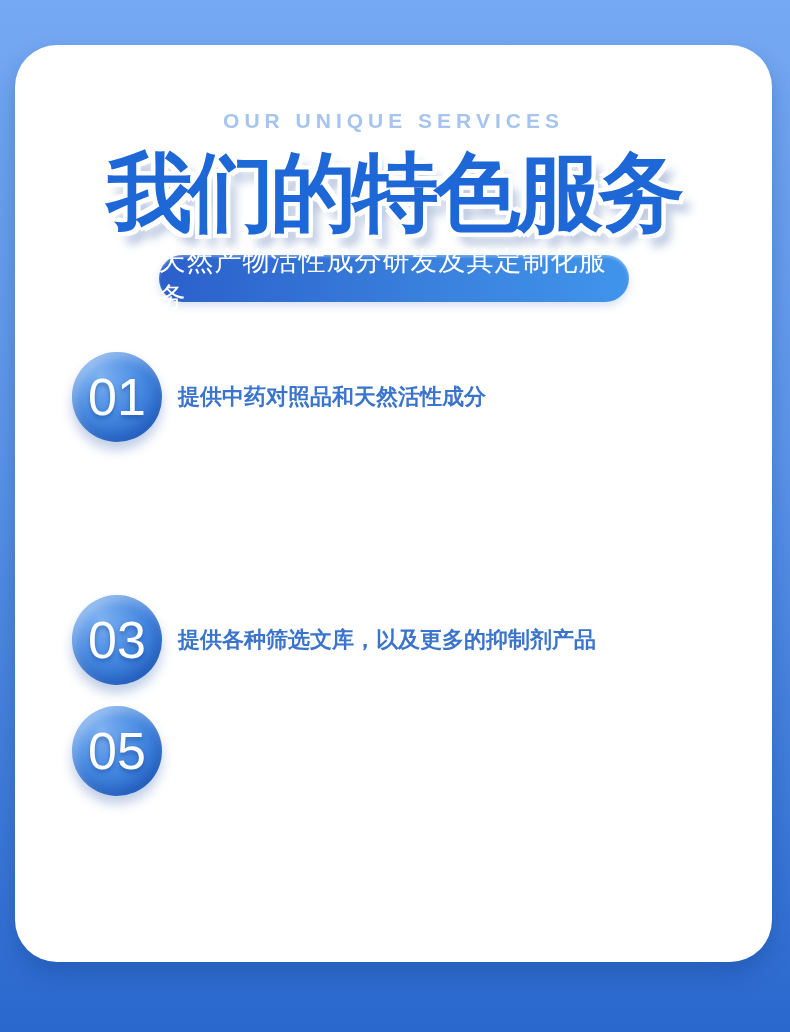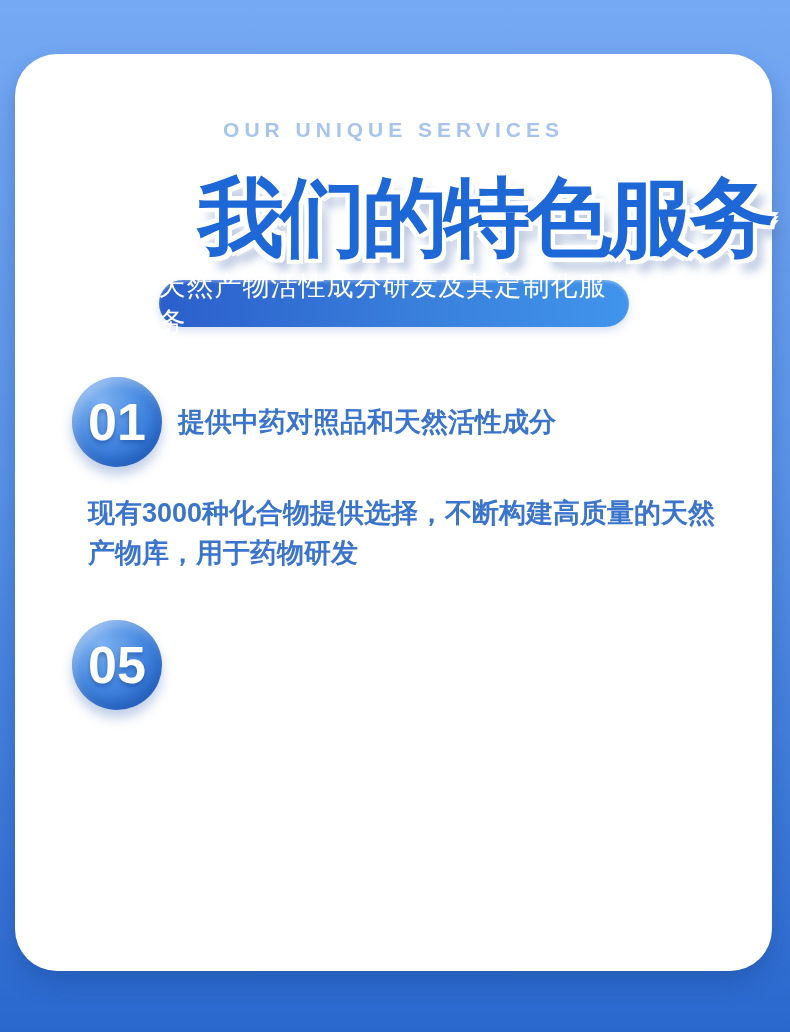--- a/index.html
+++ b/index.html
@@ -10,39 +10,39 @@
     width: 790px;
     height: 1032px;
     position: relative;
     overflow: hidden;
     font-family: "Liberation Sans", "DejaVu Sans", sans-serif;
     background: linear-gradient(180deg, #76a9f3 0%, #5b93e8 45%, #2a68ce 100%);
   }
   .card {
     position: absolute;
     left: 15px;
-    top: 54px;
+    top: 45px;
     width: 757px;
     height: 917px;
     background: #ffffff;
     border-radius: 42px;
     box-shadow: 0 12px 22px rgba(19, 62, 135, 0.32);
     box-sizing: border-box;
     padding-top: 64px;
   }
   .eyebrow {
     text-align: center;
     color: #a6c4ed;
     font-size: 21px;
     font-weight: bold;
     letter-spacing: 5px;
   }
   .title {
-    margin: 22px 0 0 0;
-    text-align: right;
+    margin: 6px 0 0 0;
+    text-align: center;
     font-size: 86px;
     line-height: 106px;
     letter-spacing: -4px;
     font-weight: 900;
     color: #1d67d6;
     text-shadow:
       -4px -4px 0 #ffffff, 0 -4px 0 #ffffff, 4px -4px 0 #ffffff,
       -4px  0   0 #ffffff, 4px  0   0 #ffffff,
       -4px  4px 0 #ffffff, 0  4px 0 #ffffff, 4px 4px 0 #ffffff,
       9px 12px 10px rgba(96, 126, 185, 0.45);
@@ -78,30 +78,30 @@
     flex: 0 0 auto;
     width: 90px;
     height: 90px;
     border-radius: 50%;
     background: radial-gradient(circle at 32% 26%, #7db1f1 0%, #4487e0 48%, #1c5cc4 100%);
     box-shadow: inset -4px -8px 12px rgba(10, 50, 130, 0.25),
                 inset 4px 6px 10px rgba(255, 255, 255, 0.35),
                 0 8px 12px rgba(30, 80, 170, 0.28);
     color: #ffffff;
     font-size: 52px;
-    font-weight: 700;
+    font-weight: 400;
     display: flex;
     align-items: center;
     justify-content: center;
     text-shadow: 0 3px 4px rgba(16, 60, 140, 0.45);
   }
   .item-text {
     margin-left: 16px;
     color: #3a74cc;
-    font-size: 27px;
+    font-size: 22px;
     font-weight: bold;
     line-height: 40px;
     white-space: pre-line;
   }
 </style>
 </head>
 <body>
 
 <div class="card">
 
@@ -112,24 +112,26 @@
   <div class="pill">天然产物活性成分研发及其定制化服务</div>
 
   <div class="items">
 
     <div class="item-row">
       <div class="num-circle">01</div>
       <div class="item-text">提供中药对照品和天然活性成分</div>
     </div>
 
     <div class="item-row">
-      <div class="item-text">现有3000种化合物提供选择，不断构建高质量的天然
-产物库，用于药物研发</div>
     </div>
 
+    <div class="item-row">
+      <div class="num-circle">03</div>
+      <div class="item-text">提供各种筛选文库，以及更多的抑制剂产品</div>
+    </div>
 
 
     <div class="item-row">
       <div class="num-circle">05</div>
     </div>
 
   </div>
 </div>
 
 </body></html>

